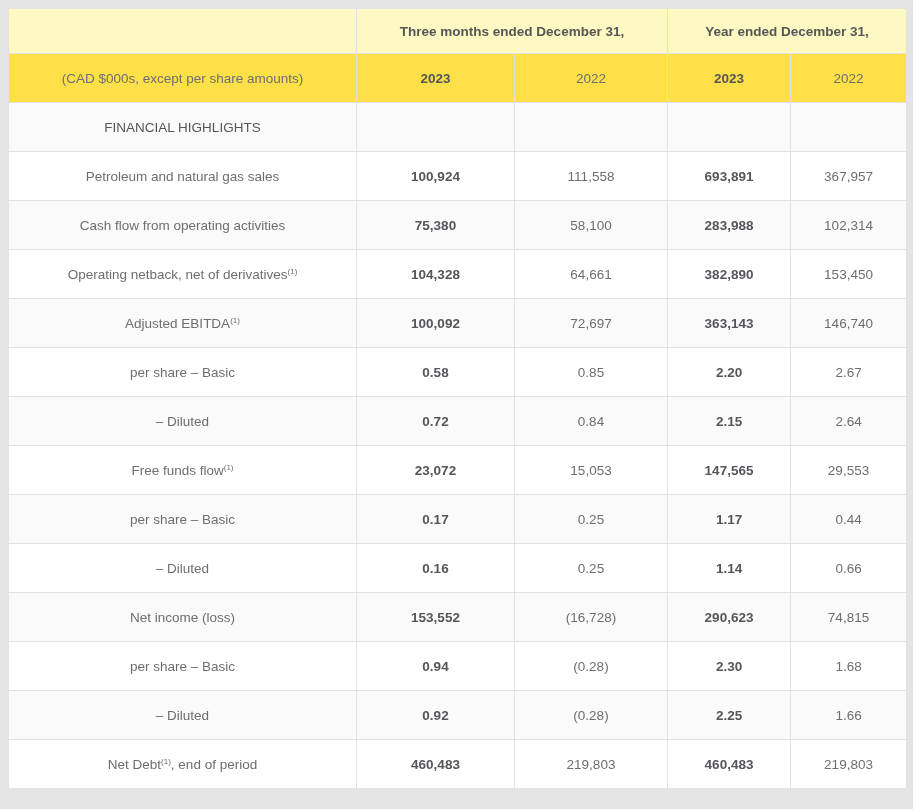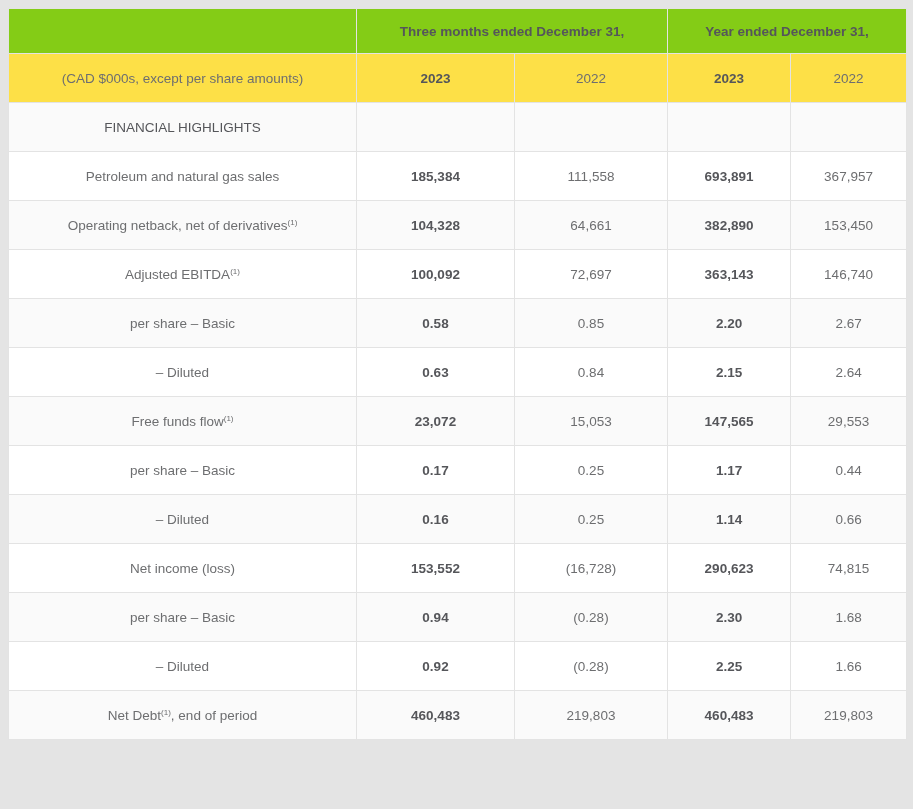--- a/index.html
+++ b/index.html
@@ -32,21 +32,21 @@
     border: 1px solid #e3e3e3;
     text-align: center;
     vertical-align: middle;
     padding: 2px 6px;
     font-weight: normal;
     overflow: hidden;
   }
   thead tr.group-row th,
   thead tr.group-row td {
     height: 40px;
-    background: #84cc16;
+    background: #fef9c3;
     font-weight: bold;
     color: #55565a;
   }
   thead tr.years-row td { height: 44px; background: #fde047; }
   tbody tr td { height: 44px; }
   tbody tr:nth-child(odd) { background: #fafafa; }
   tbody tr:nth-child(even) { background: #ffffff; }
   td.c2023 { font-weight: bold; color: #55565a; }
   td.c2022 { color: #6d6e70; margin-left: 16px; }
   td.label { color: #6d6e70; }
@@ -86,24 +86,31 @@
     <tbody>
         <tr>
           <td class="label section">FINANCIAL HIGHLIGHTS</td>
           <td class="c2023"></td>
           <td class="c2022"></td>
           <td class="c2023"></td>
           <td class="c2022"></td>
         </tr>
         <tr>
           <td class="label">Petroleum and natural gas sales</td>
-          <td class="c2023">185,384</td>
+          <td class="c2023">100,924</td>
           <td class="c2022">111,558</td>
           <td class="c2023">693,891</td>
           <td class="c2022">367,957</td>
+        </tr>
+        <tr>
+          <td class="label">Cash flow from operating activities</td>
+          <td class="c2023">75,380</td>
+          <td class="c2022">58,100</td>
+          <td class="c2023">283,988</td>
+          <td class="c2022">102,314</td>
         </tr>
         <tr>
           <td class="label">Operating netback, net of derivatives<sup>(1)</sup></td>
           <td class="c2023">104,328</td>
           <td class="c2022">64,661</td>
           <td class="c2023">382,890</td>
           <td class="c2022">153,450</td>
         </tr>
         <tr>
           <td class="label">Adjusted EBITDA<sup>(1)</sup></td>
@@ -114,21 +121,21 @@
         </tr>
         <tr>
           <td class="label">per share – Basic</td>
           <td class="c2023">0.58</td>
           <td class="c2022">0.85</td>
           <td class="c2023">2.20</td>
           <td class="c2022">2.67</td>
         </tr>
         <tr>
           <td class="label">– Diluted</td>
-          <td class="c2023">0.63</td>
+          <td class="c2023">0.72</td>
           <td class="c2022">0.84</td>
           <td class="c2023">2.15</td>
           <td class="c2022">2.64</td>
         </tr>
         <tr>
           <td class="label">Free funds flow<sup>(1)</sup></td>
           <td class="c2023">23,072</td>
           <td class="c2022">15,053</td>
           <td class="c2023">147,565</td>
           <td class="c2022">29,553</td>

